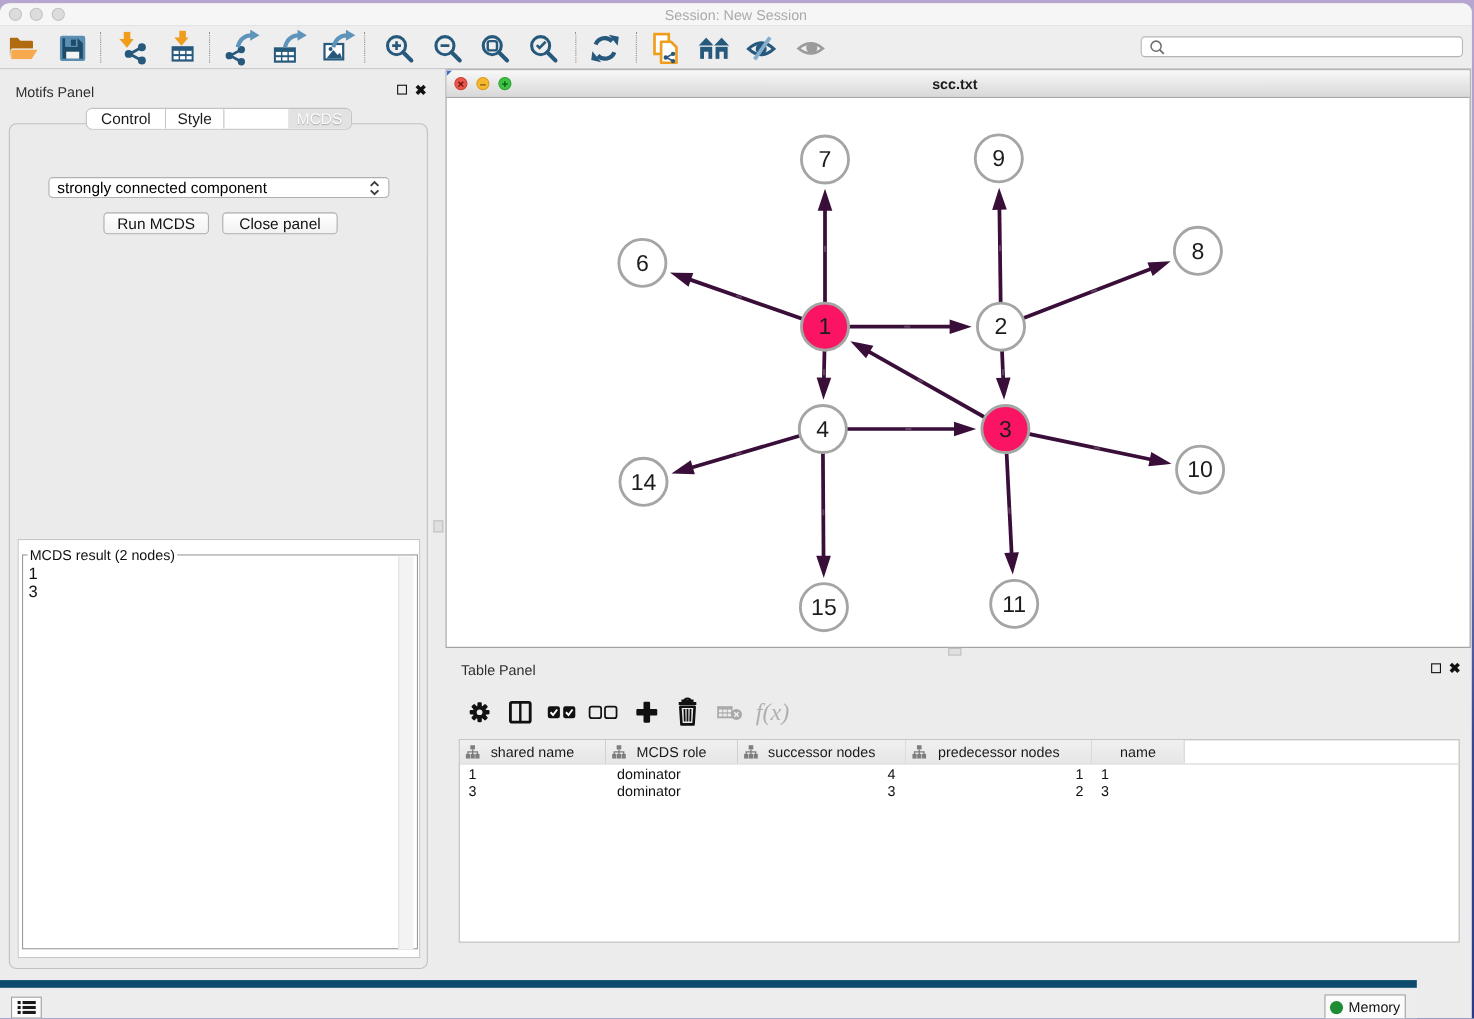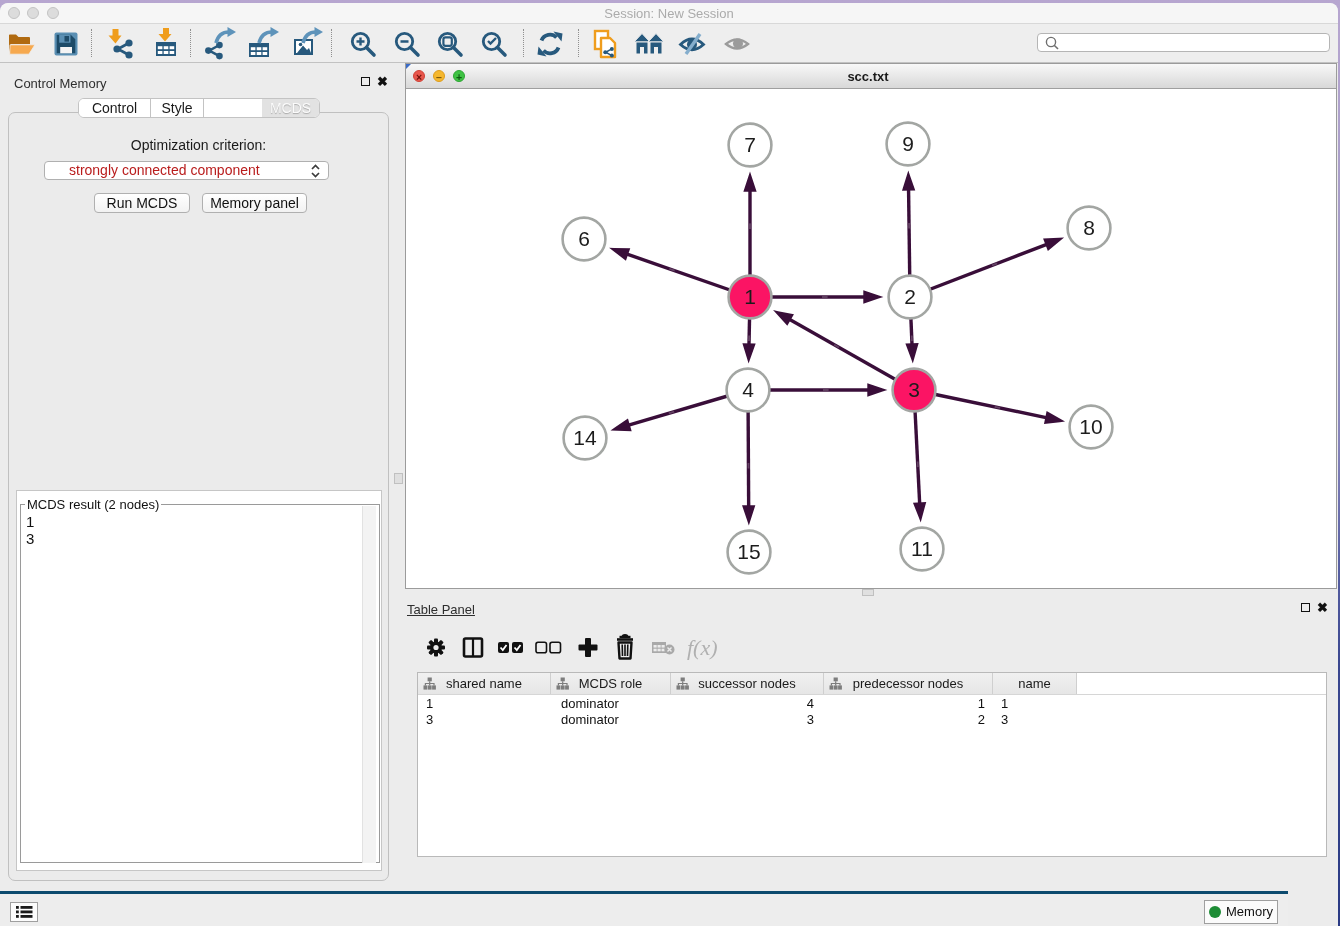--- a/index.html
+++ b/index.html
@@ -65,21 +65,21 @@
   line-height:21px; }
 .td { position:absolute; font-size:13px; color:#111; height:16px; line-height:16px; }
 #btabs { position:absolute; left:288px; top:268px; height:21px; display:flex;
   border:1px solid #b5b5b5; border-radius:6px; overflow:hidden; background:#fff; }
 .btab { height:19px; line-height:19px; text-align:center; font-size:13.5px; font-weight:bold;
   color:#111; background:#fff; border-right:1px solid #b5b5b5; }
 .btab:last-child { border-right:none; }
 .btabsel { background:#e2e2e2; color:#f5f5f5; text-shadow:0 1px 1px #aaaaaa; }
 
 #statusbar { position:absolute; left:0; top:888px; width:1288px; height:35px;
-  background:#ededed; border-top:3px solid #0c4a6e; }
+  background:#ededed; border-top:7px solid #0c4a6e; }
 #listbtn { position:absolute; left:10px; top:8px; width:28px; height:20px;
   background:#fcfcfc; border:1px solid #9f9f9f; }
 #membtn { position:absolute; right:10px; top:6px; width:74px; height:24px;
   background:#fbfbfb; border:1px solid #9f9f9f; font-size:13px; color:#111;
   line-height:22px; text-align:center; }
 svg text { font-family:"Liberation Sans", sans-serif; }
 </style>
 </head>
 <body>
 <div id="window">
@@ -221,37 +221,36 @@
     <div class="tsep" style="left:578px"></div>
     <div id="search">
         <svg width="20" height="17" style="position:absolute;left:4px;top:1px;">
           <circle cx="9" cy="7" r="4.6" fill="none" stroke="#6f6f6f" stroke-width="1.4"></circle>
           <line x1="12.2" y1="10.2" x2="16" y2="14" stroke="#6f6f6f" stroke-width="1.6"></line>
         </svg>
       </div>
   </div>
 
   <div id="cpanel">
-    <div class="phead" style="position:absolute;left:14px;top:13px;">Control Memory</div>
+    <div class="phead" style="position:absolute;left:14px;top:13px;">Motifs Panel</div>
     <div class="sqbtn" style="left:361px;top:14px;"></div>
     <div class="xbtn" style="left:377px;top:14px;">✖</div>
     <div id="cp-pane"></div>
     <div id="cp-tabs">
       <div class="tab" style="width:72px;">Control</div>
       <div class="tab" style="width:53px;">Style</div>
       <div class="tab" style="width:58px;margin-top:43px;">Select</div>
       <div class="tab tabsel" style="width:57px;border-right:none;">MCDS</div>
     </div>
-    <div style="position:absolute;left:8px;top:74px;width:381px;text-align:center;font-size:14px;color:#1a1a1a;">Optimization criterion:</div>
-    <div style="position:absolute;left:44px;top:98px;width:285px;height:19px;background:#fff;border:1px solid #b0b0b0;border-radius:4px;font-size:14px;color:#b91c1c;line-height:17px;padding-left:24px;">strongly connected component<svg width="11" height="16" style="position:absolute;right:7px;top:1px;">
+    <div style="position:absolute;left:44px;top:98px;width:310px;height:19px;background:#fff;border:1px solid #b0b0b0;border-radius:4px;font-size:14px;color:#000000;line-height:17px;padding-left:7px;">strongly connected component<svg width="11" height="16" style="position:absolute;right:7px;top:1px;">
           <path d="M2,6 L5.5,2.5 L9,6" stroke="#3c3c3c" stroke-width="1.7" fill="none"></path>
           <path d="M2,10 L5.5,13.5 L9,10" stroke="#3c3c3c" stroke-width="1.7" fill="none"></path>
         </svg></div>
     <div class="mbtn" style="left:94px;top:130px;width:96px;">Run MCDS</div>
-    <div class="mbtn" style="left:202px;top:130px;width:105px;">Memory panel</div>
+    <div class="mbtn" style="left:202px;top:130px;width:105px;">Close panel</div>
     <div id="resultbox">
       <div id="fieldset">
         <div id="legend">MCDS result (2 nodes)</div>
         <div style="position:absolute;left:5px;top:9px;font-size:15px;color:#111;line-height:16.5px;">1<br>3</div>
         <div id="scrolltrack"></div>
       </div>
     </div>
   </div>
   <div id="vsplit">
     <div style="position:absolute;left:1px;top:410px;width:9px;height:11px;background:#dfdfdf;border:1px solid #c0c0c0;"></div>
@@ -335,21 +334,21 @@
 <text x="1091" y="434">10</text>
 <text x="922" y="556">11</text>
 <text x="585" y="445">14</text>
 <text x="749" y="559">15</text>
 </g>
 </svg>
   </div>
   <div class="abs" style="left:862px;top:586px;width:12px;height:7px;background:#e0e0e0;border:1px solid #c0c0c0;"></div>
 
   <div id="tpanel">
-    <div class="phead" style="position:absolute;left:2px;top:5px;text-decoration:underline;">Table Panel</div>
+    <div class="phead" style="position:absolute;left:14px;top:5px;">Table Panel</div>
     <div class="sqbtn" style="left:896px;top:6px;"></div>
     <div class="xbtn" style="left:912px;top:6px;">✖</div>
     <svg style="position:absolute;left:0;top:0;" width="330" height="75">
         <g transform="translate(31,50.5)">
           <rect x="-2" y="-9" width="4" height="5" rx="1" fill="#111" transform="rotate(0)"></rect>
           <rect x="-2" y="-9" width="4" height="5" rx="1" fill="#111" transform="rotate(45)"></rect>
           <rect x="-2" y="-9" width="4" height="5" rx="1" fill="#111" transform="rotate(90)"></rect>
           <rect x="-2" y="-9" width="4" height="5" rx="1" fill="#111" transform="rotate(135)"></rect>
           <rect x="-2" y="-9" width="4" height="5" rx="1" fill="#111" transform="rotate(180)"></rect>
           <rect x="-2" y="-9" width="4" height="5" rx="1" fill="#111" transform="rotate(225)"></rect>

